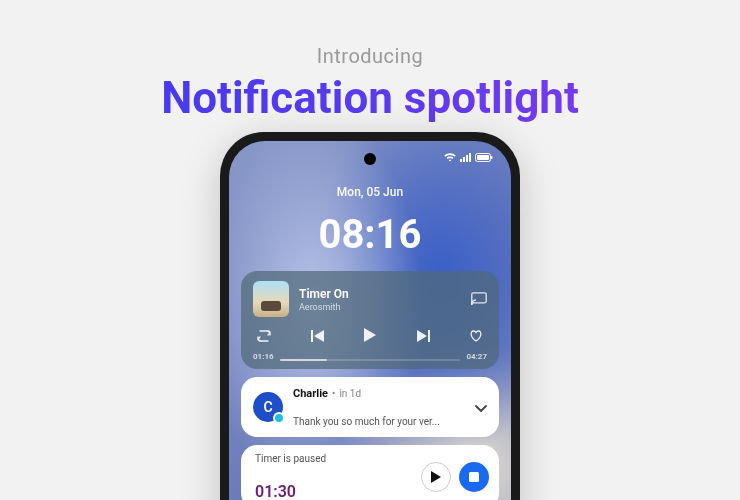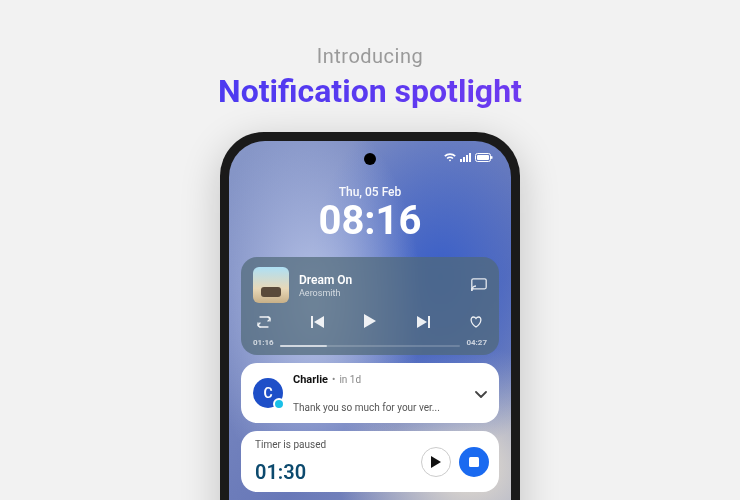--- a/index.html
+++ b/index.html
@@ -15,21 +15,21 @@
     text-align: center;
     padding-top: 44px;
   }
   .intro {
     color: #9a9a9a;
     font-size: 20px;
     font-weight: 400;
     letter-spacing: 0.5px;
   }
   .title {
-    font-size: 32px;
+    font-size: 44px;
     font-weight: 700;
     background: linear-gradient(90deg, #3a3af0 0%, #5a3af0 50%, #8a3af0 100%);
     -webkit-background-clip: text;
     background-clip: text;
     color: transparent;
     margin-top: 4px;
   }
 
   .phone {
     position: absolute;
@@ -86,21 +86,21 @@
   }
   .lock-date {
     font-size: 12px;
     font-weight: 500;
     opacity: 0.95;
   }
   .lock-time {
     font-size: 40px;
     font-weight: 700;
     line-height: 1;
-    margin-top: 2px;
+    margin-top: 16px;
   }
 
   .cards {
     padding: 0 12px;
     margin-top: 16px;
     display: flex;
     flex-direction: column;
     gap: 8px;
   }
 
@@ -224,21 +224,21 @@
   .timer-card {
     background: #fff;
     border-radius: 16px;
     padding: 8px 10px 8px 14px;
     display: flex;
     align-items: center;
     gap: 8px;
   }
   .timer-info { flex: 1; }
   .timer-label { font-size: 10px; color: #555; }
-  .timer-value { font-size: 20px; font-weight: 600; color: #0c4a6e; margin-top: 10px; }
+  .timer-value { font-size: 16px; font-weight: 600; color: #701a75; margin-top: 18px; }
   .timer-btn {
     width: 30px;
     height: 30px;
     border-radius: 50%;
     display: flex;
     align-items: center;
     justify-content: center;
     cursor: pointer;
   }
   .timer-play { border: 1.5px solid #ccc; color: #111; }
@@ -273,31 +273,31 @@
       <span>
         <svg width="18" height="9" viewBox="0 0 18 9" fill="none">
             <rect x="0.5" y="0.5" width="15" height="8" rx="2" stroke="white" stroke-width="1"></rect>
             <rect x="2" y="2" width="12" height="5" rx="1" fill="white"></rect>
             <rect x="16" y="3" width="1.5" height="3" rx="0.7" fill="white"></rect>
           </svg>
       </span>
     </div>
 
     <div class="lock-clock">
-      <div class="lock-date">Thu, 05 Feb</div>
+      <div class="lock-date">Mon, 05 Jun</div>
       <div class="lock-time">08:16</div>
     </div>
 
     <div class="cards">
 
       <div class="media-card">
         <div class="media-top">
           <div class="album"></div>
           <div class="media-info">
-            <div class="track-title">Dream On</div>
+            <div class="track-title">Timer On</div>
             <div class="track-artist">Aerosmith</div>
           </div>
           <div class="cast-icon">
             <svg width="16" height="13" viewBox="0 0 16 13" fill="none">
                 <rect x="0.8" y="0.8" width="14.4" height="10" rx="1.5" stroke="white" stroke-width="1.3"></rect>
                 <path d="M0 13 A5 5 0 0 1 5 8" stroke="white" stroke-width="1.3" fill="none"></path>
                 <path d="M0 13 A2.5 2.5 0 0 1 2.5 10.5" stroke="white" stroke-width="1.3" fill="none"></path>
                 <circle cx="1" cy="12" r="1" fill="white"></circle>
               </svg>
           </div>

